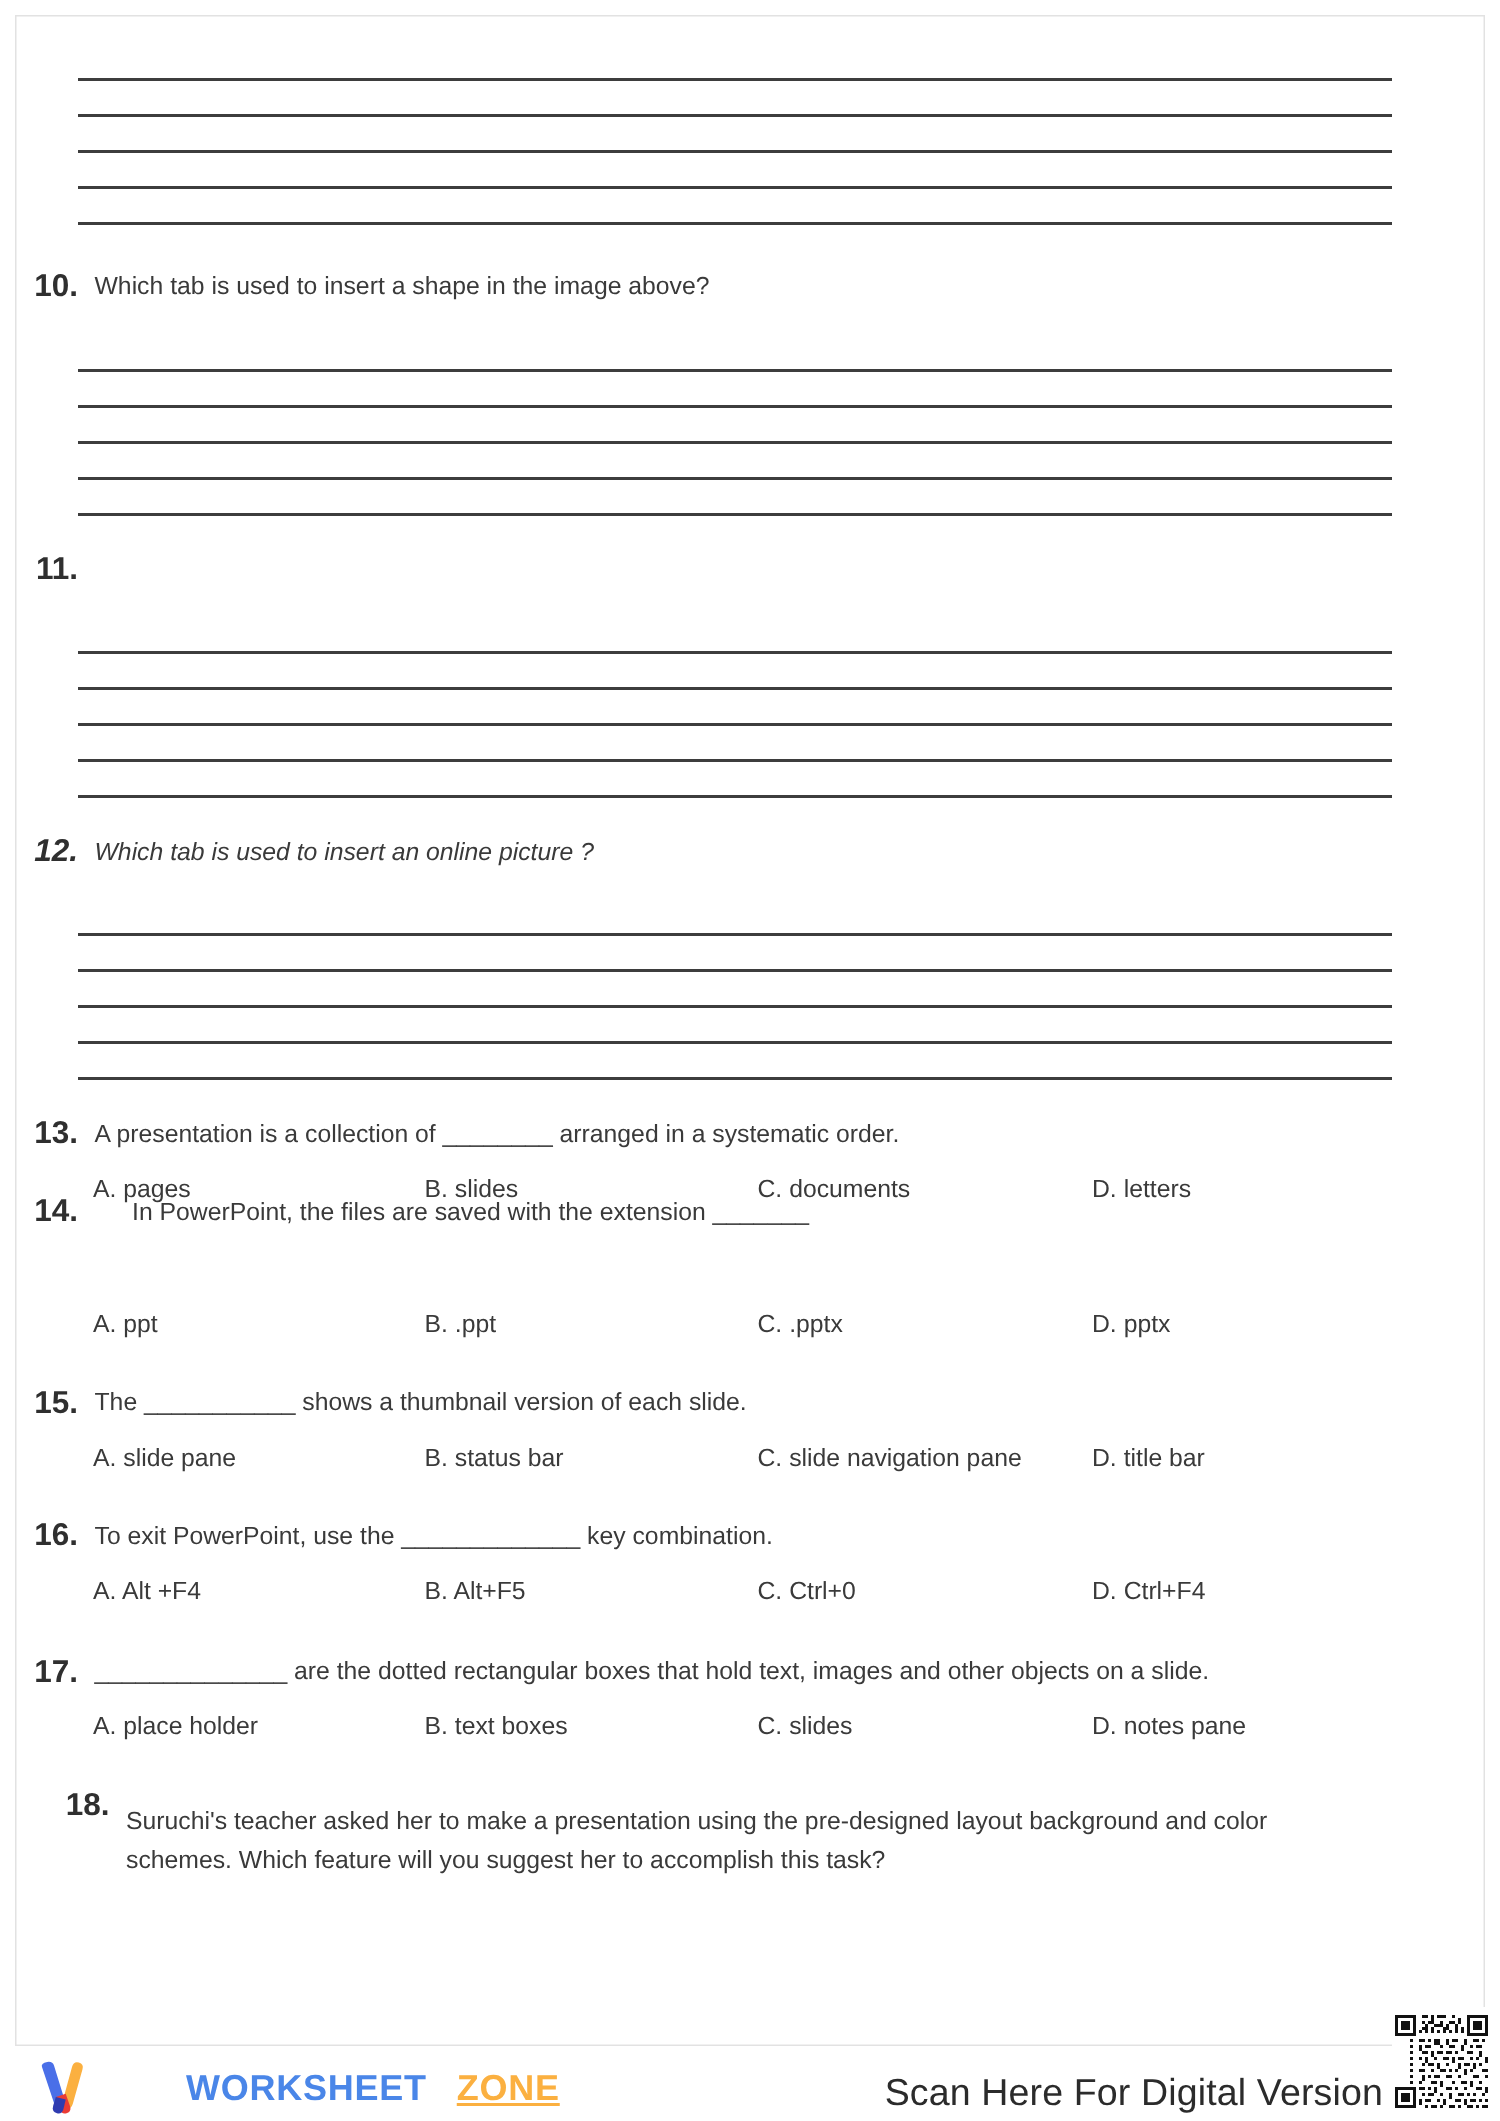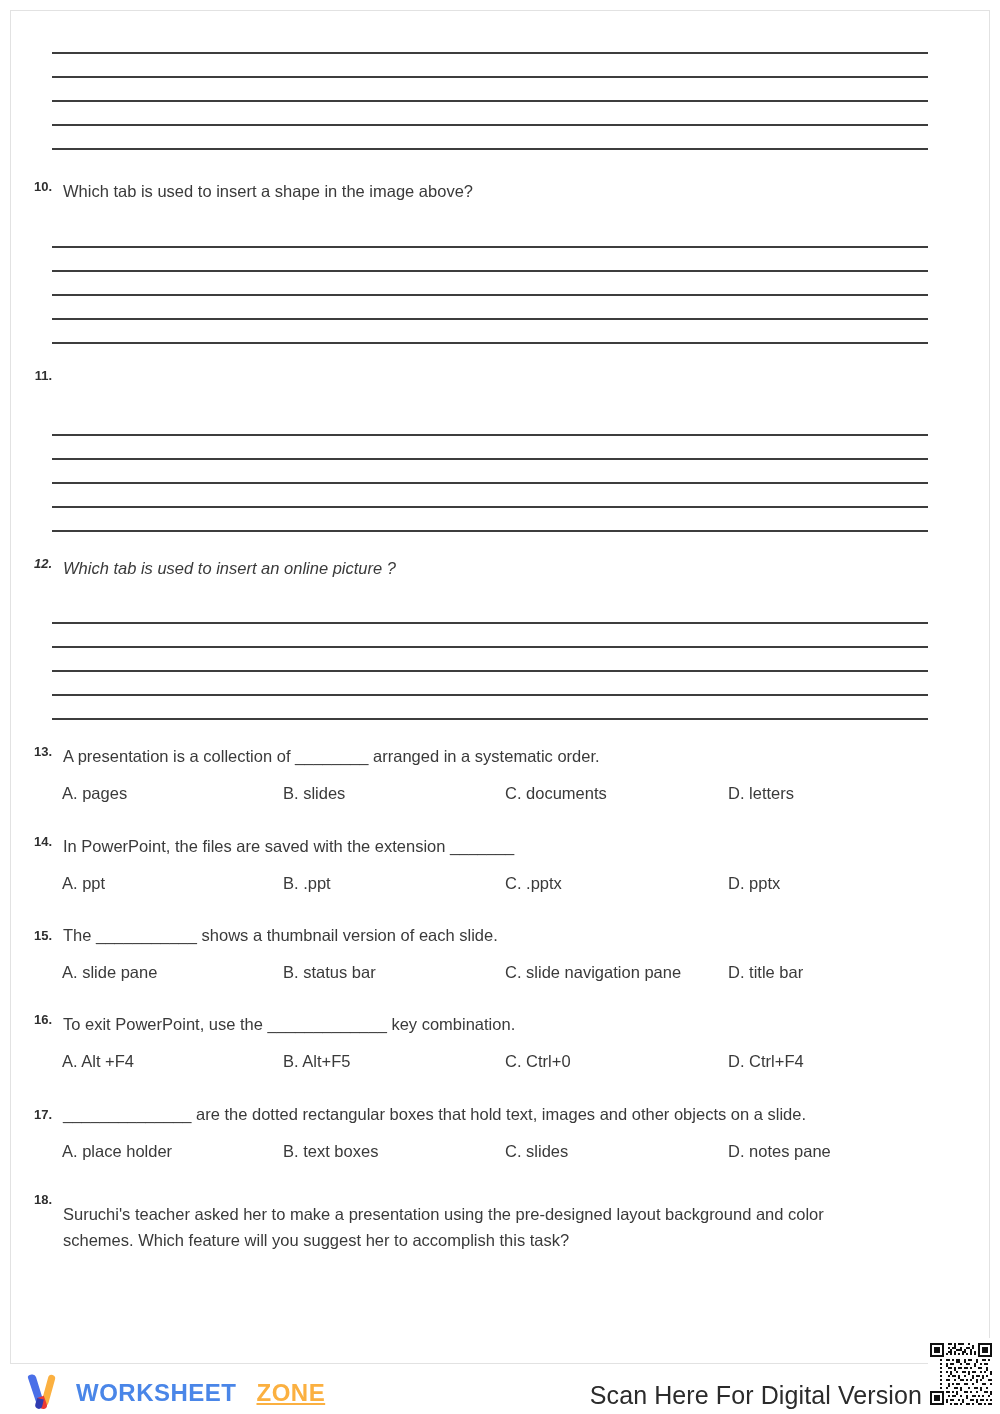--- a/index.html
+++ b/index.html
@@ -48,21 +48,21 @@
   .rule-line:last-child { }
 
   
   .question {
     position: absolute;
     display: flex;
     align-items: flex-start;
   }
   .q-num {
     font-weight: bold;
-    font-size: 13px;
+    font-size: 21px;
     color: #2f2f2f;
     width: 34px;
     flex: 0 0 34px;
     text-align: right;
     padding-right: 0px;
     letter-spacing: 0px;
   }
   .q-text {
     font-size: 16.5px;
     color: #3a3a3a;
@@ -110,21 +110,21 @@
     height: 38px;
     position: relative;
     margin-right: 10px;
   }
   .brand-word {
     font-size: 24px;
     font-weight: bold;
     letter-spacing: 0.5px;
     line-height: 1;
   }
-  .brand-worksheet { color: #4a86e8; }
+  .brand-worksheet { color: #4a86e8; margin-left: 48px; }
   .brand-zone { color: #fbb040; margin-left: 20px; text-decoration: underline; }
 
   .scan-text {
     position: absolute;
     right: 78px;
     top: 17px;
     font-size: 25px;
     color: #2b2b2b;
     white-space: nowrap;
     letter-spacing: 0.1px;
@@ -196,21 +196,21 @@
     <span class="q-num">13.</span>
     <span class="q-text">A presentation is a collection of ________ arranged in a systematic order.</span>
   </div>
   <div class="options" style="top:784px;">
     <span class="option opt-a">A. pages</span>
     <span class="option opt-b">B. slides</span>
     <span class="option opt-c">C. documents</span>
     <span class="option opt-d">D. letters</span>
   </div>
 
-  <div class="question" style="left:18px; top:834px; width:900px;">
+  <div class="question" style="left:18px; top:796px; width:900px;gap:25px;">
     <span class="q-num">14.</span>
     <span class="q-text">In PowerPoint, the files are saved with the extension _______</span>
   </div>
   <div class="options" style="top:874px;">
     <span class="option opt-a">A. ppt</span>
     <span class="option opt-b">B. .ppt</span>
     <span class="option opt-c">C. .pptx</span>
     <span class="option opt-d">D. pptx</span>
   </div>
 
@@ -240,21 +240,21 @@
     <span class="q-num">17.</span>
     <span class="q-text">______________ are the dotted rectangular boxes that hold text, images and other objects on a slide.</span>
   </div>
   <div class="options" style="top:1142px;">
     <span class="option opt-a">A. place holder</span>
     <span class="option opt-b">B. text boxes</span>
     <span class="option opt-c">C. slides</span>
     <span class="option opt-d">D. notes pane</span>
   </div>
 
-  <div class="question q-wide" style="left:18px; top:1192px; width:900px;">
+  <div class="question q-wide" style="left:18px; top:1192px; width:900px;justify-content:flex-end;">
     <span class="q-num">18.</span>
     <span class="q-text" style="width:845px;">Suruchi's teacher asked her to make a presentation using the pre-designed layout background and color schemes. Which feature will you suggest her to accomplish this task?</span>
   </div>
 
 </div>
 
 <div class="footer">
 
   <div class="brand">
     <span class="brand-mark">

